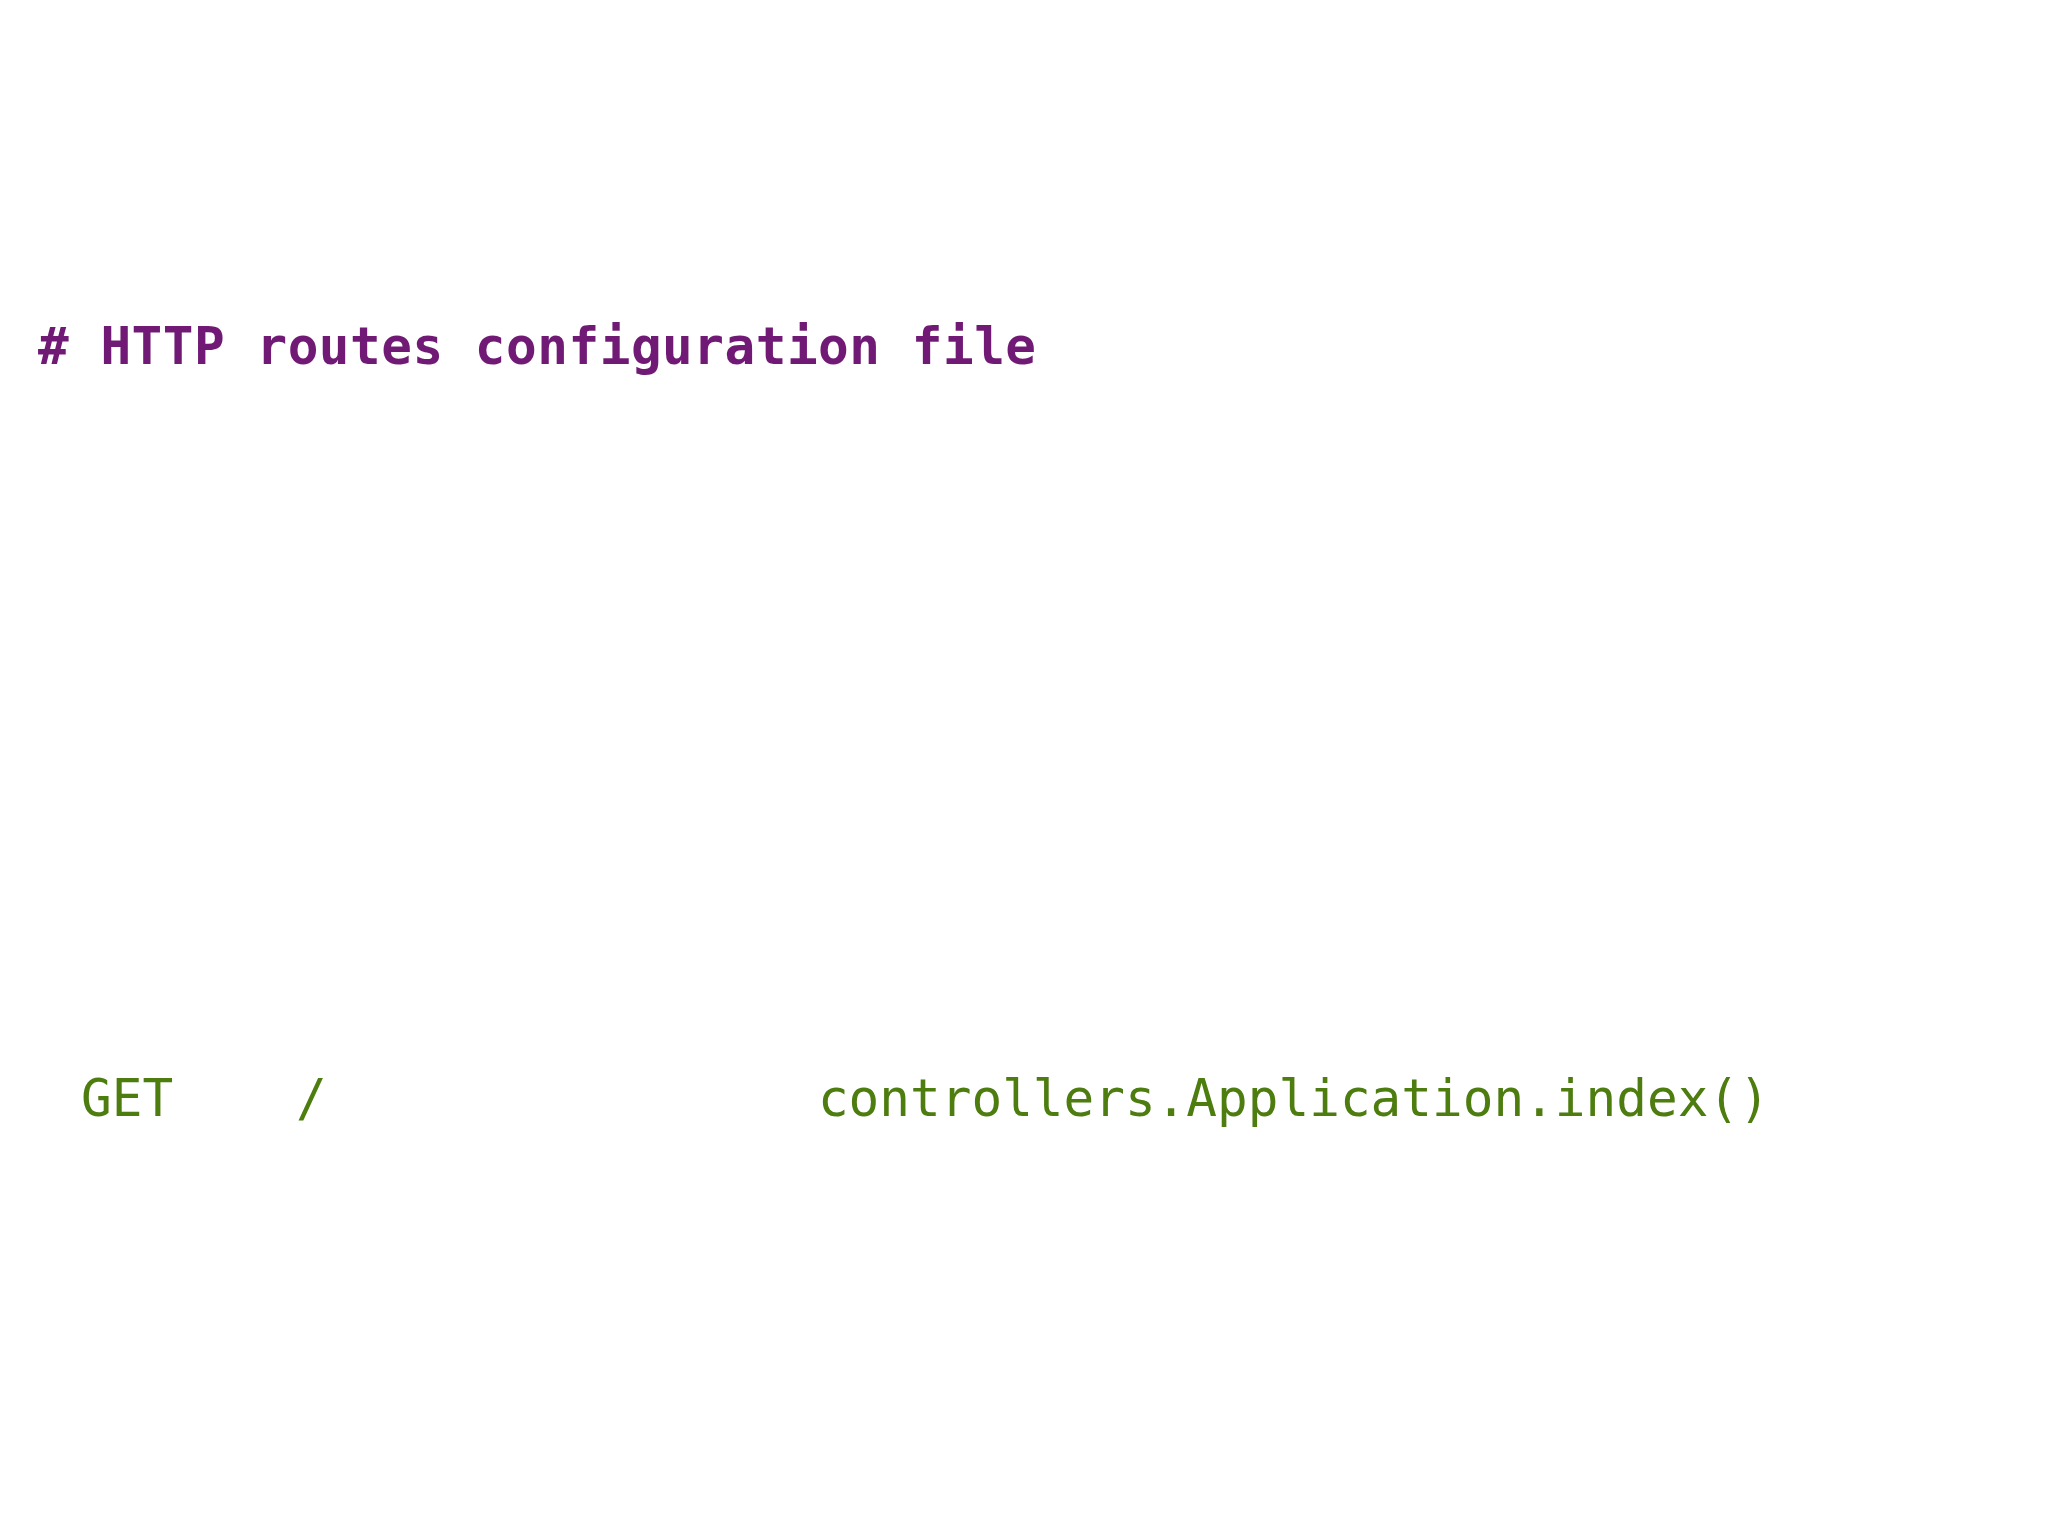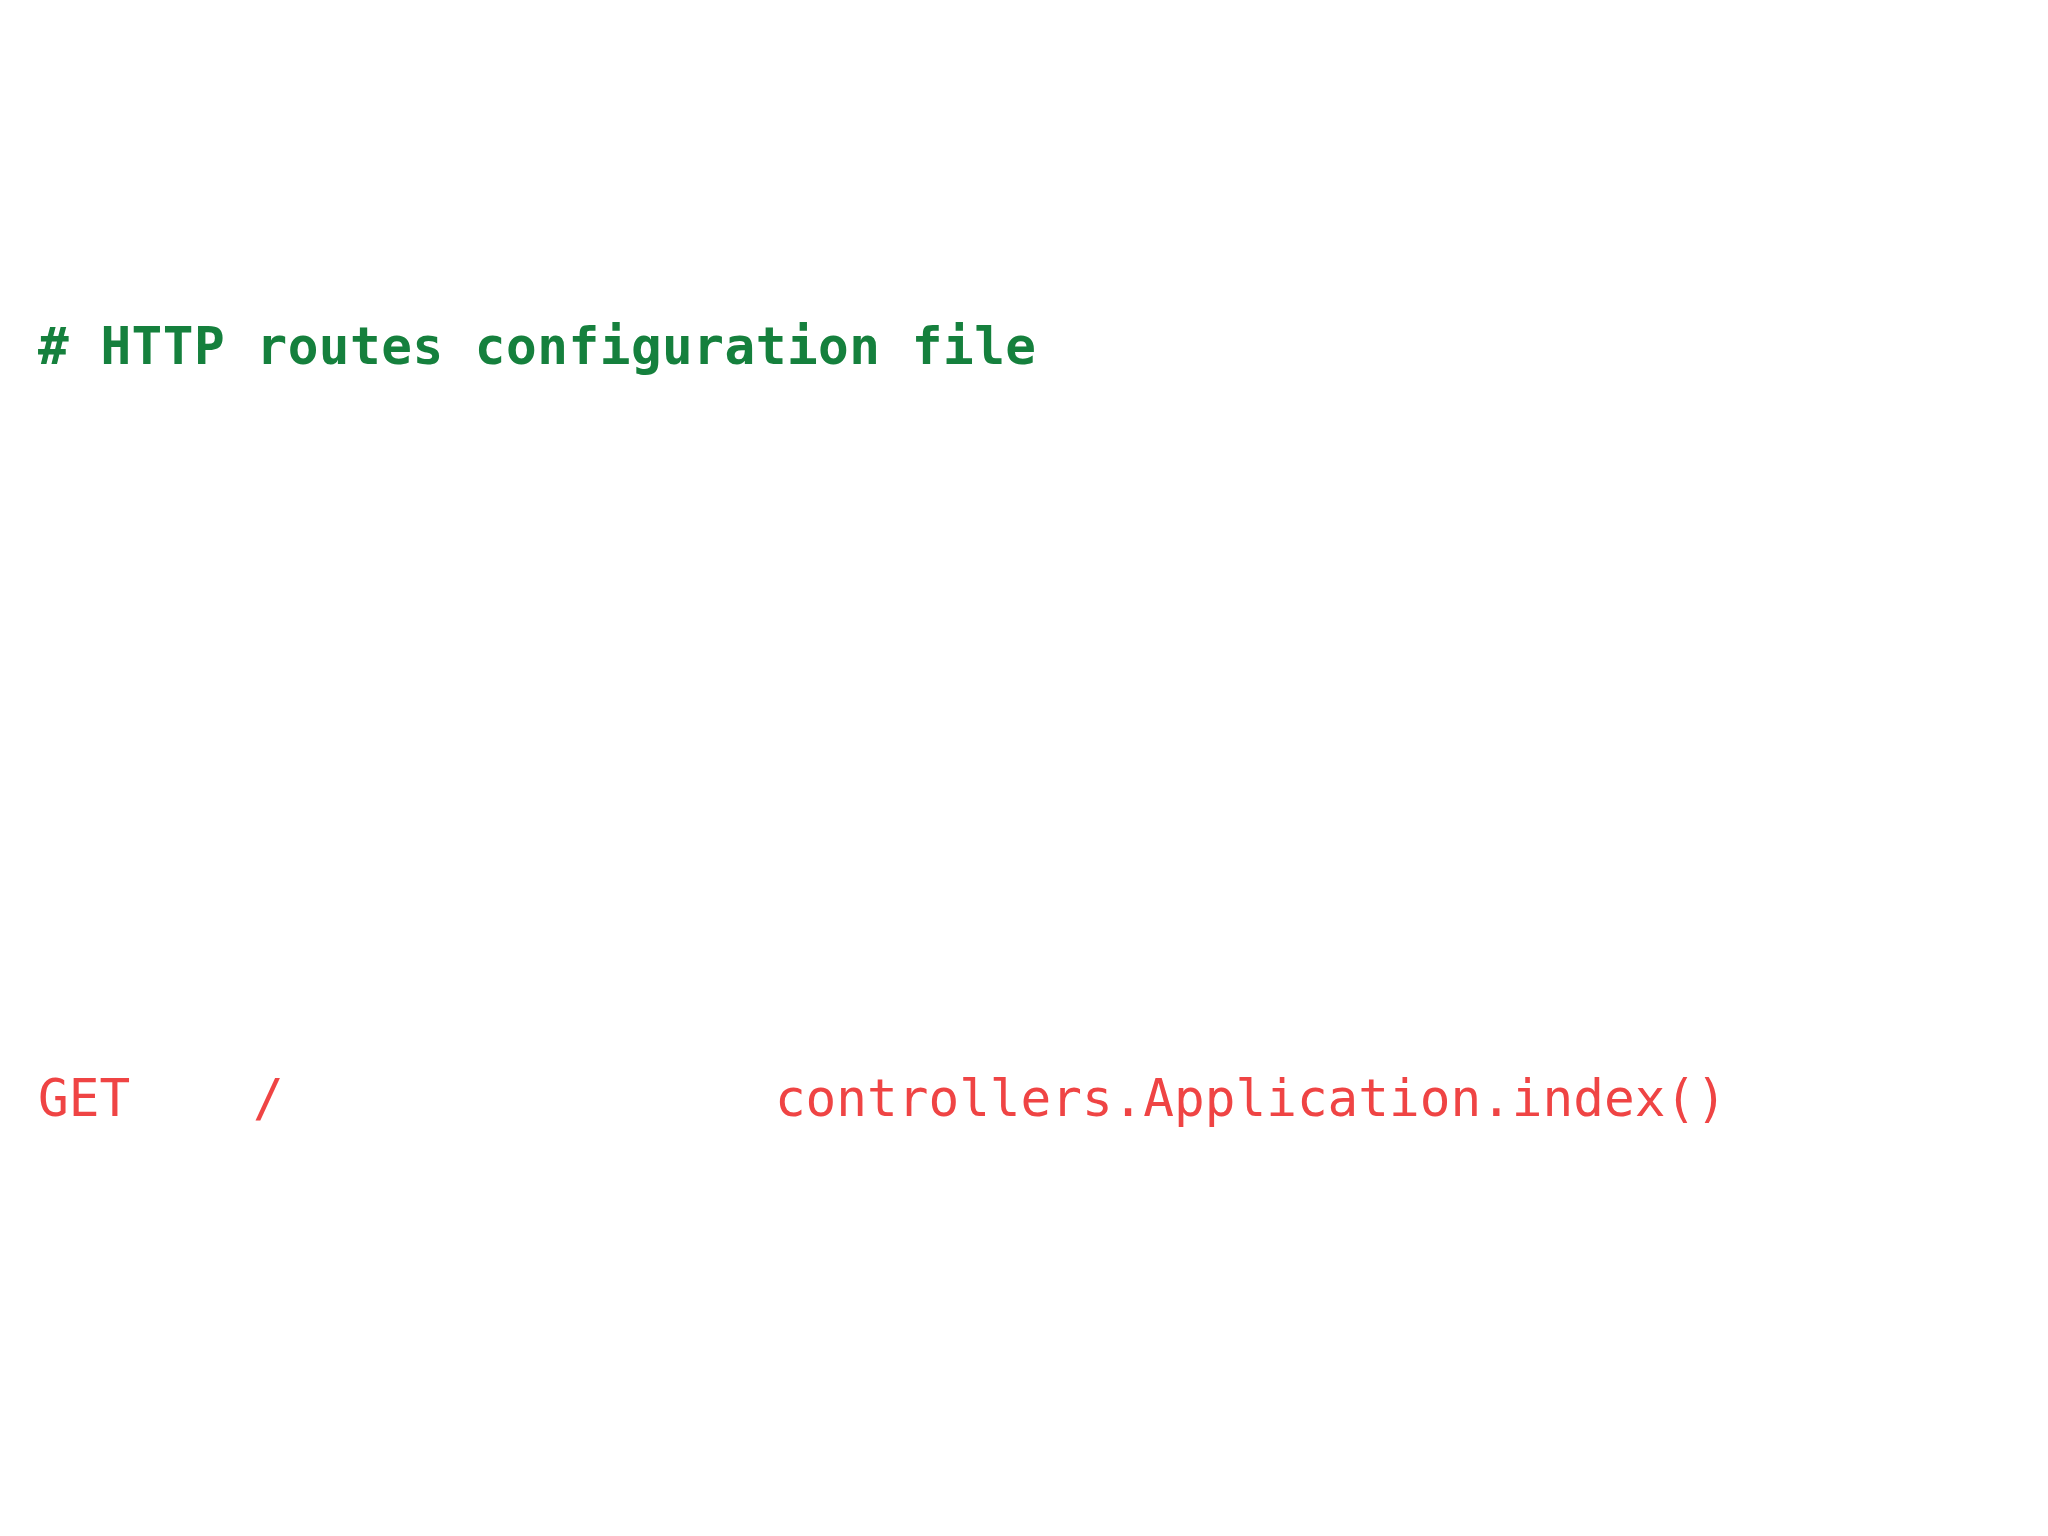--- a/index.html
+++ b/index.html
@@ -29,31 +29,32 @@
     top: 18px;
     white-space: pre;
     font-family: "DejaVu Sans Mono", "Liberation Mono", monospace;
     font-size: 51px;
     line-height: 94px;
     letter-spacing: 0px;
     font-weight: 400;
   }
 
   .comment-line {
-    color: #15803d;
+    color: #701a75;
     font-weight: 700;
     letter-spacing: 0.5px;
   }
 
   .blank-line {
     color: transparent;
   }
 
   .route-line {
-    color: #ef4444;
+    color: #4d7c0f;
+    margin-left: 43px;
   }
 </style>
 </head>
 <body>
 
 <div id="routes-file">
 
   <div class="code-block">
 
     <div class="comment-line"># HTTP routes configuration file</div>

